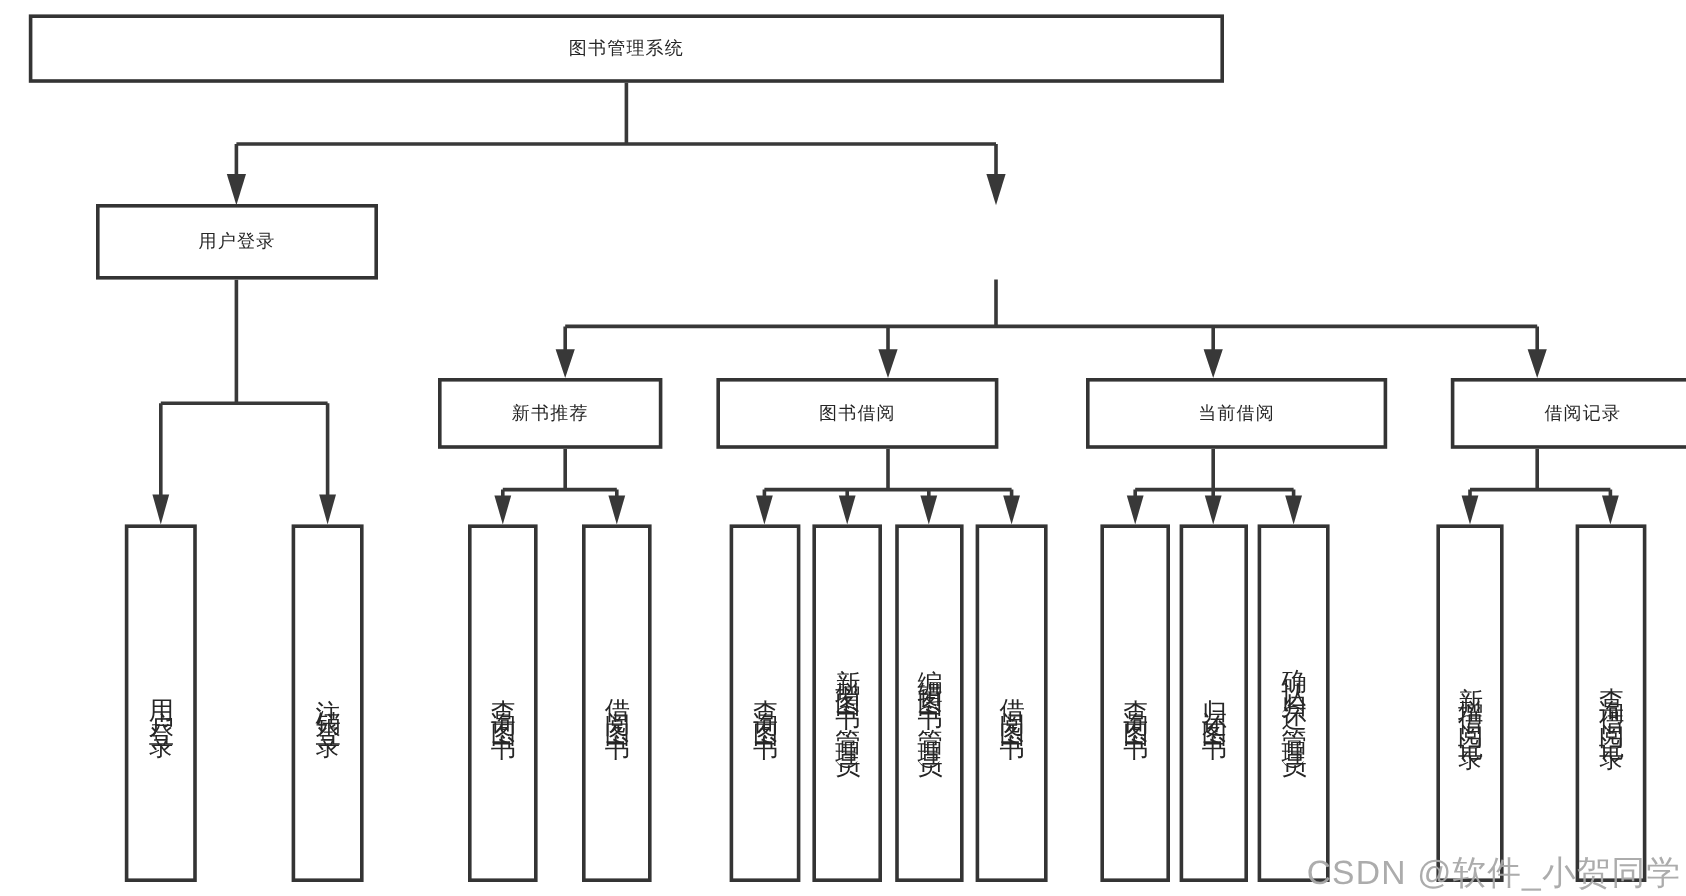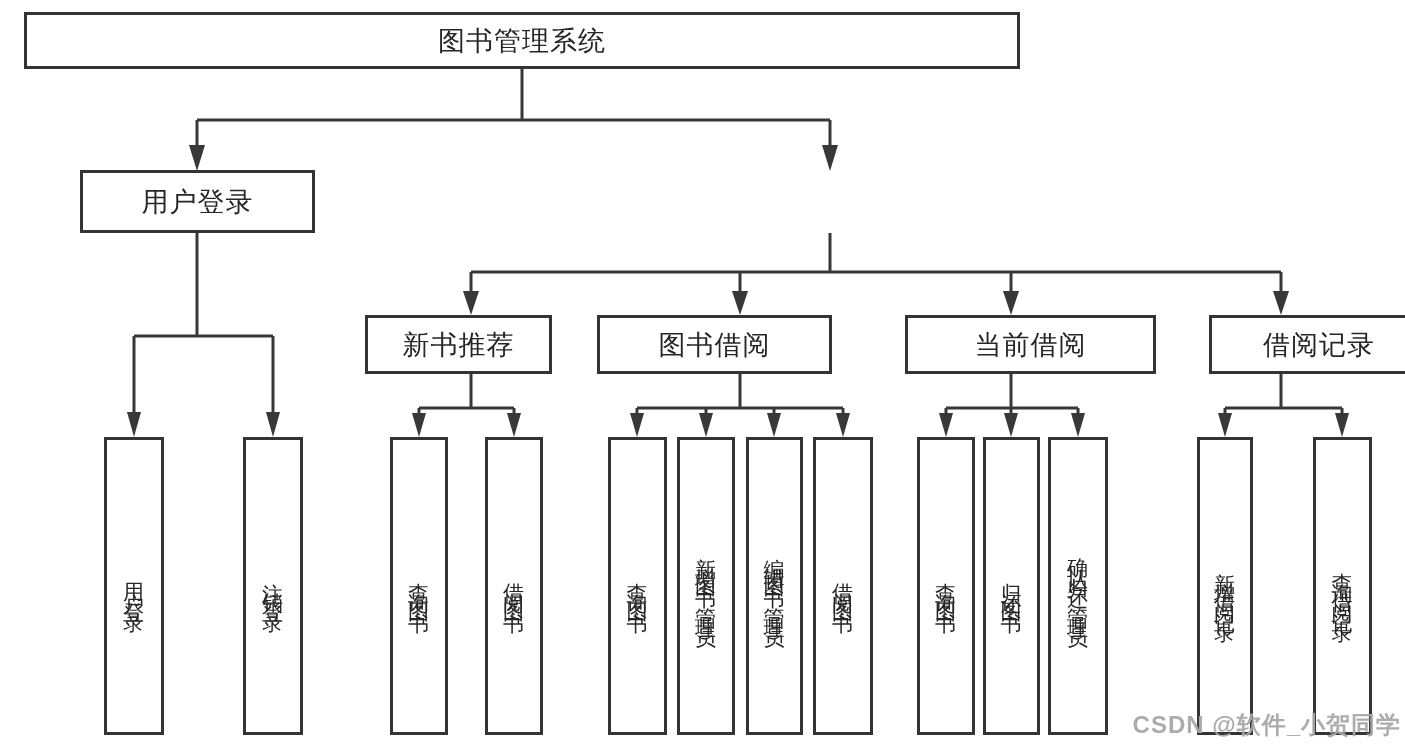--- a/index.html
+++ b/index.html
@@ -34,42 +34,41 @@
     position: absolute;
     box-sizing: border-box;
     border: 3px solid #343434;
     background: #ffffff;
     display: flex;
     align-items: center;
     justify-content: center;
     color: #262626;
   }
   .h-box span {
-    font-size: 27px;
+    font-size: 15px;
     letter-spacing: 1px;
     white-space: nowrap;
   }
   .v-box span {
     writing-mode: vertical-rl;
     text-orientation: mixed;
     font-size: 21px;
     letter-spacing: 10px;
     line-height: 1;
     white-space: nowrap;
   }
   .watermark {
     position: absolute;
     right: 4px;
     top: 709px;
-    font-size: 24px;
+    font-size: 28px;
     color: rgba(168,168,168,0.95);
     letter-spacing: 1px;
     white-space: nowrap;
     z-index: 5;
-    font-weight: bold;
   }
 </style>
 </head>
 <body>
 
 <div class="canvas">
 
   <svg class="connectors" viewBox="0 0 1405 747" aria-hidden="true">
 
     <g>

